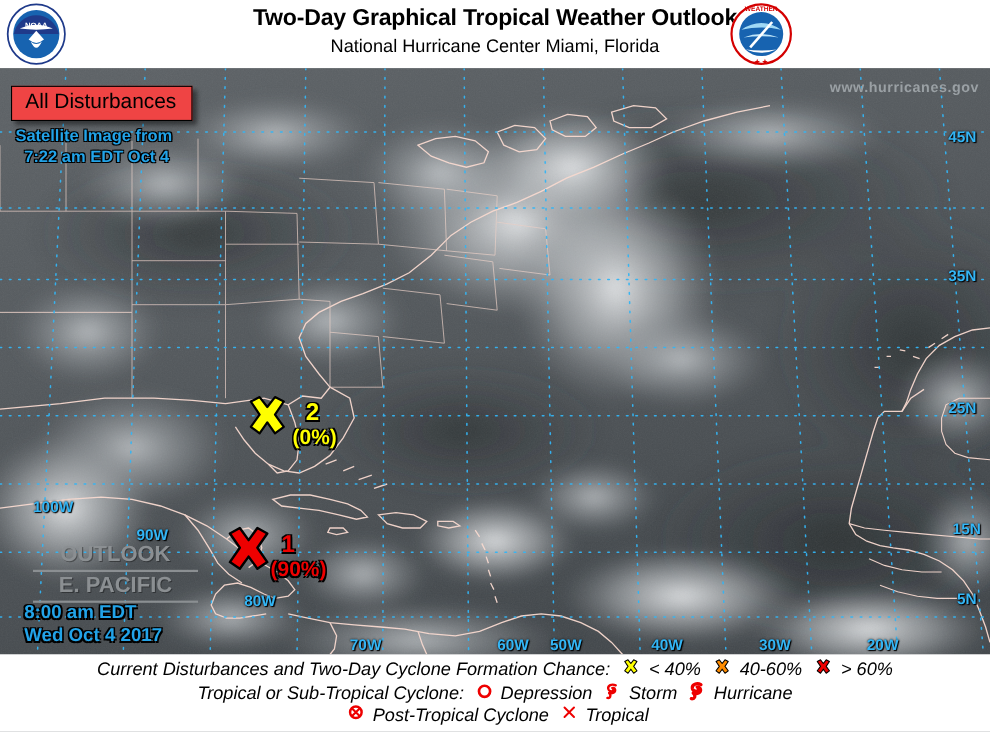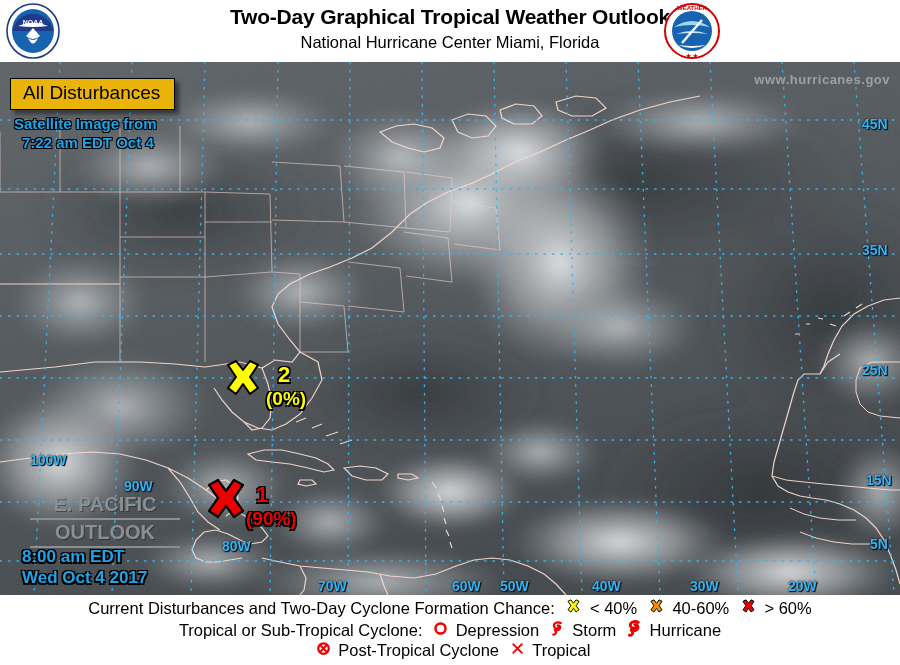--- a/index.html
+++ b/index.html
@@ -19,21 +19,21 @@
   .map{position:absolute;left:0;top:62px;width:900px;height:533px;overflow:hidden;
        background:#5a5f63;}
   .map svg{position:absolute;left:0;top:0;}
 
   .maplabel{position:absolute;font-weight:bold;pointer-events:none;white-space:nowrap;}
   .gridlabel{color:#33b5f5;font-size:14px;font-weight:bold;
              text-shadow:0 0 2px #000,1px 1px 1px #000;}
   .urltext{position:absolute;right:10px;top:10px;color:#9aa0a4;font-size:13px;
            font-weight:bold;letter-spacing:0.5px;}
 
-  .dist-box{position:absolute;left:10px;top:16px;background:#eab308;border:1px solid #000;
+  .dist-box{position:absolute;left:10px;top:16px;background:#ef4444;border:1px solid #000;
             padding:3px 14px 5px 12px;font-size:19px;color:#000;
             box-shadow:4px 4px 4px rgba(0,0,0,.45);}
   .sat-text{position:absolute;left:14px;top:52px;color:#22a3e8;font-size:15px;
             font-weight:bold;line-height:19px;text-shadow:1px 1px 0 #000,-1px -1px 0 #000,1px -1px 0 #000,-1px 1px 0 #000;}
   .sat-text .l2{padding-left:8px;display:block;}
 
   .epac{position:absolute;left:30px;top:430px;color:#8b8f92;font-size:20px;
         font-weight:bold;line-height:25px;text-align:center;width:150px;
         text-shadow:1px 1px 0 rgba(0,0,0,.35);}
   .epac span{display:block;border-bottom:2px solid #8b8f92;padding-bottom:1px;}
@@ -41,21 +41,21 @@
              font-weight:bold;line-height:21px;
              text-shadow:1.5px 1.5px 0 #000,-1.5px -1.5px 0 #000,1.5px -1.5px 0 #000,-1.5px 1.5px 0 #000;}
 
   .disturb{position:absolute;}
   .dnum{font-size:22px;font-weight:bold;line-height:22px;text-align:center;
         text-shadow:1.5px 1.5px 0 #000,-1.5px -1.5px 0 #000,1.5px -1.5px 0 #000,-1.5px 1.5px 0 #000;}
   .dpct{font-size:19px;font-weight:bold;line-height:22px;text-align:center;
         text-shadow:1.5px 1.5px 0 #000,-1.5px -1.5px 0 #000,1.5px -1.5px 0 #000,-1.5px 1.5px 0 #000;}
 
   
-  .legend{position:absolute;left:0;top:595px;width:900px;height:52px;background:#fff;}
+  .legend{position:absolute;left:0;top:595px;width:900px;height:52px;background:#fff;font-style:italic;}
   .lgrow{width:900px;text-align:center;color:#000;}
   .lgrow1{position:absolute;top:3px;font-size:16.5px;}
   .lgrow2{position:absolute;top:24px;font-size:16.5px;}
   .lgrow3{position:absolute;top:45px;font-size:16.5px;}
   .lgico{display:inline-block;vertical-align:middle;margin:0 3px 0 6px;}
   .lgtxt{display:inline-block;vertical-align:middle;}
 </style>
 </head>
 <body>
 
@@ -295,22 +295,22 @@
     <div class="maplabel gridlabel" style="left:500px;top:516px;">50W</div>
     <div class="maplabel gridlabel" style="left:592px;top:516px;">40W</div>
     <div class="maplabel gridlabel" style="left:690px;top:516px;">30W</div>
     <div class="maplabel gridlabel" style="left:788px;top:516px;">20W</div>
 
     <div class="maplabel gridlabel" style="left:30px;top:390px;">100W</div>
     <div class="maplabel gridlabel" style="left:124px;top:416px;">90W</div>
     <div class="maplabel gridlabel" style="left:222px;top:476px;">80W</div>
 
     <div class="epac">
+      <span>OUTLOOK</span>
       <span>E. PACIFIC</span>
-      <span>OUTLOOK</span>
     </div>
 
     <div class="timestamp">
       <div>8:00 am EDT</div>
       <div>Wed Oct 4 2017</div>
     </div>
 
     <div class="disturb" style="left:200px;top:415px;">
       <svg width="52" height="48" viewBox="0 0 52 48">
         <path d="M9 8 L18 3 L26 14 L34 3 L43 8 L34 21 L43 34 L34 40 L26 29 L18 40 L9 34 L18 21 Z" fill="#ee0000" stroke="#000000" stroke-width="2.2" stroke-linejoin="round"></path>

